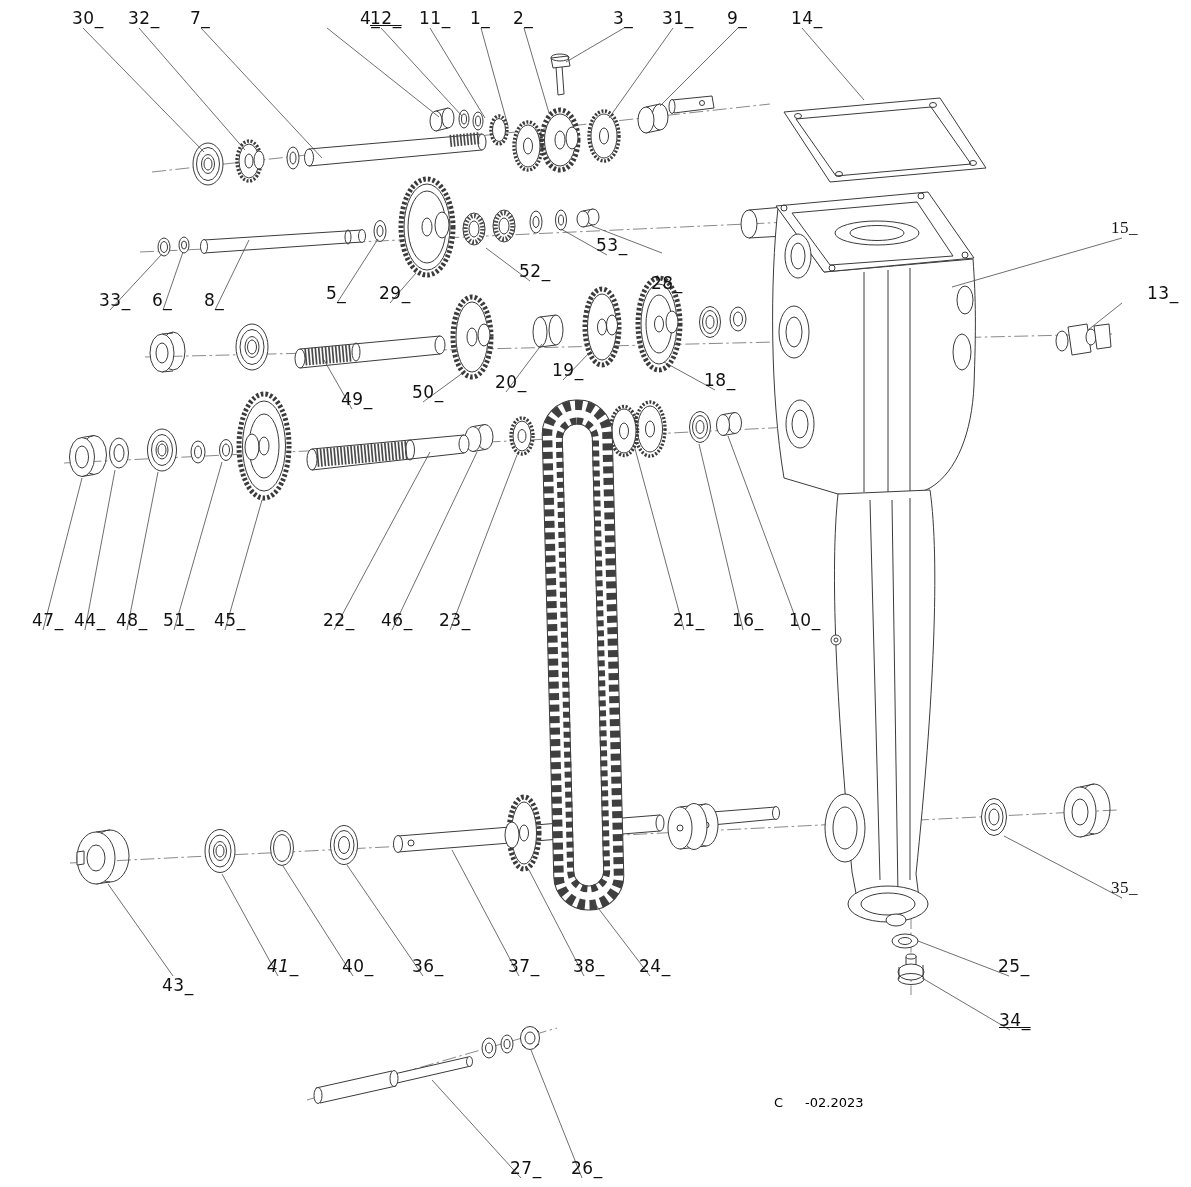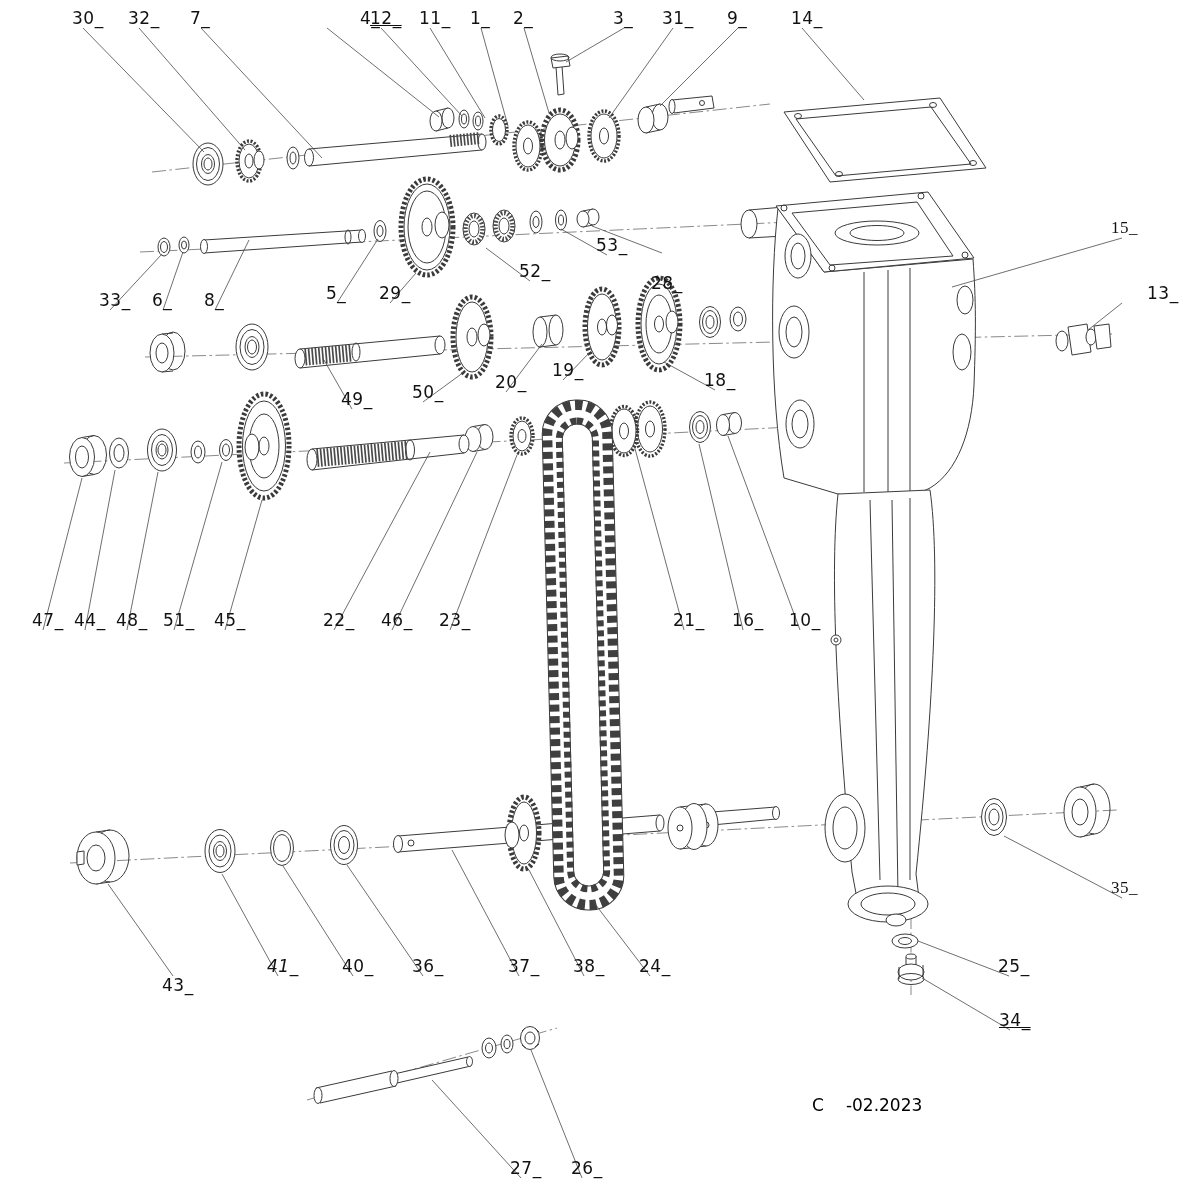--- a/index.html
+++ b/index.html
@@ -16,21 +16,21 @@
   .rim2{fill:none;stroke:#3b3b3b;stroke-width:3.4;stroke-dasharray:2 1.7;}
   .knurl{fill:none;stroke:#4a4a4a;stroke-dasharray:1.7 1.7;}
   .axis{fill:none;stroke:#7c7c7c;stroke-width:0.9;stroke-dasharray:14 3.5 2.5 3.5;}
   .leader{stroke:#4a4a4a;stroke-width:0.8;}
   .chainband{fill:none;stroke:#3f3f3f;}
   .part-label{
     position:absolute;font-size:17px;line-height:20px;color:#111;
     white-space:nowrap;letter-spacing:0.5px;
   }
   .caption{
-    position:absolute;left:762px;top:1095px;font-size:17px;color:#000;margin-left:38px;
+    position:absolute;left:762px;top:1095px;font-size:13px;color:#000;
   }
   .caption .gap{display:inline-block;width:22px;}
 </style>
 </head>
 <body>
 
 <div id="stage">
 
 <svg id="art" width="1191" height="1187" viewBox="0 0 1191 1187">
 

